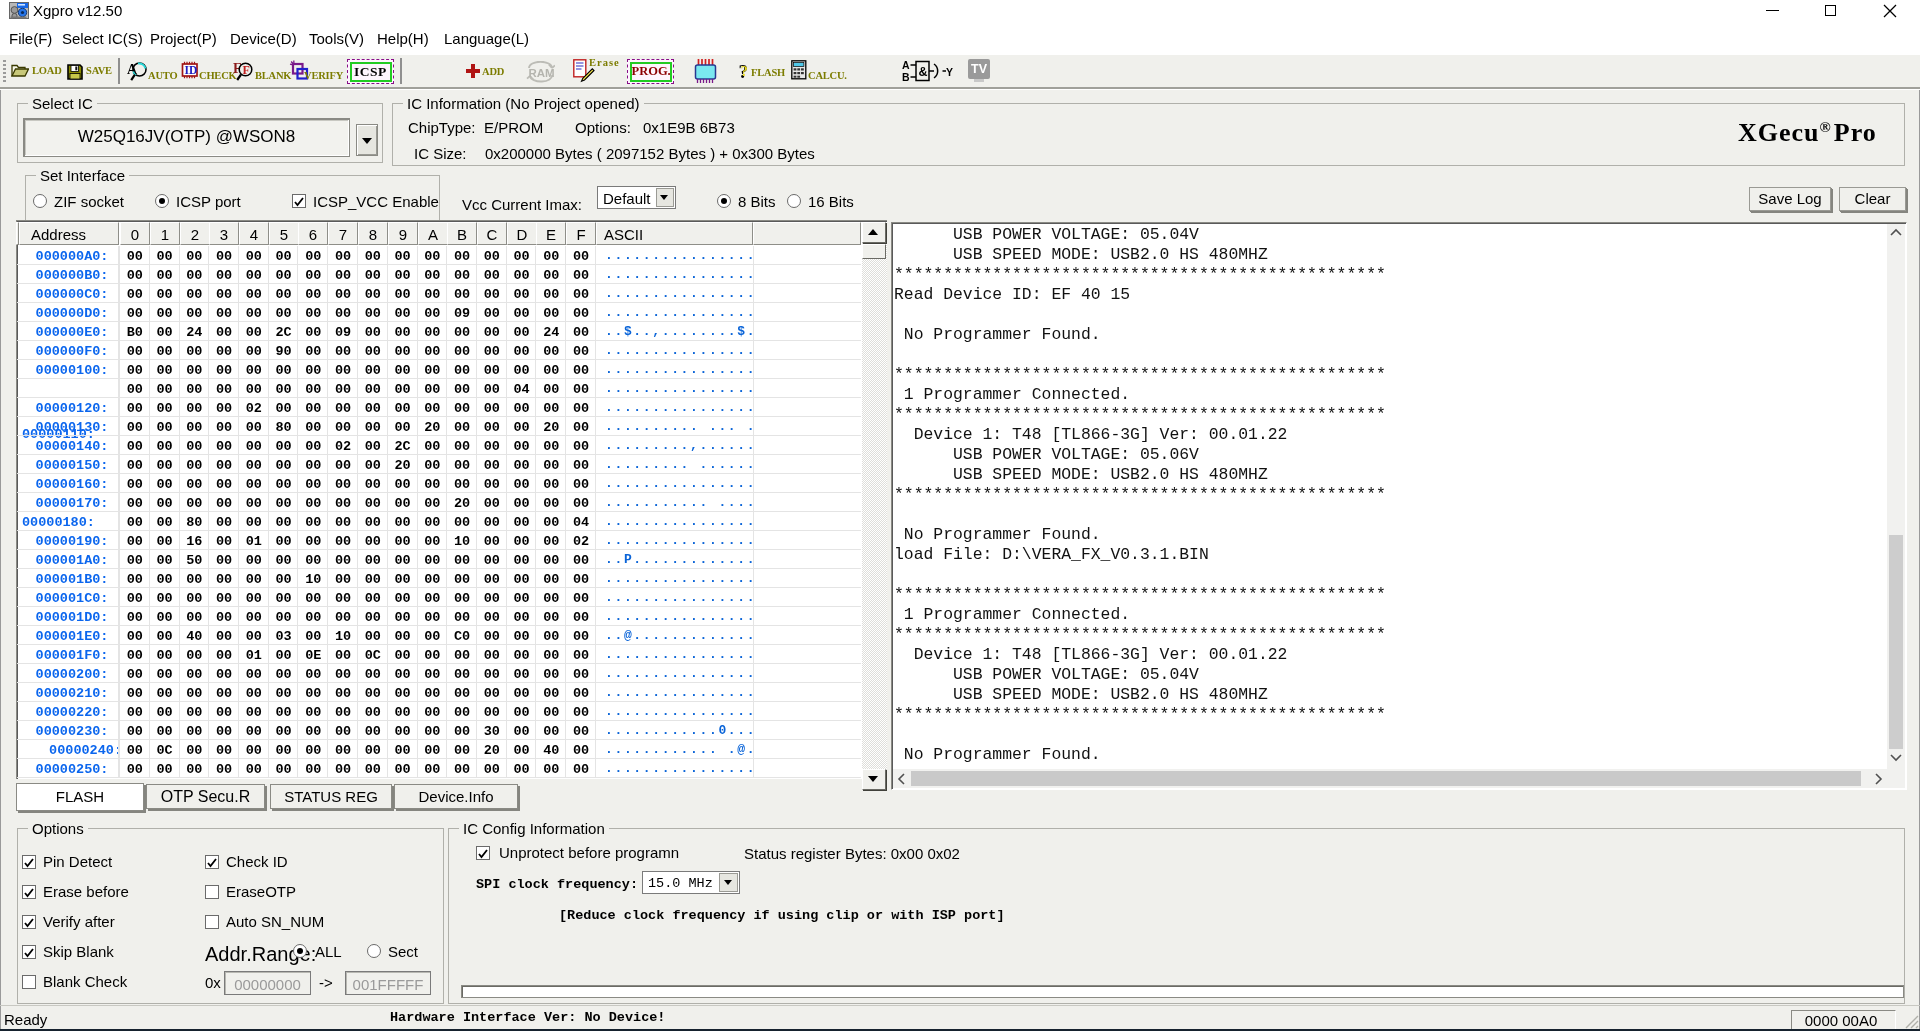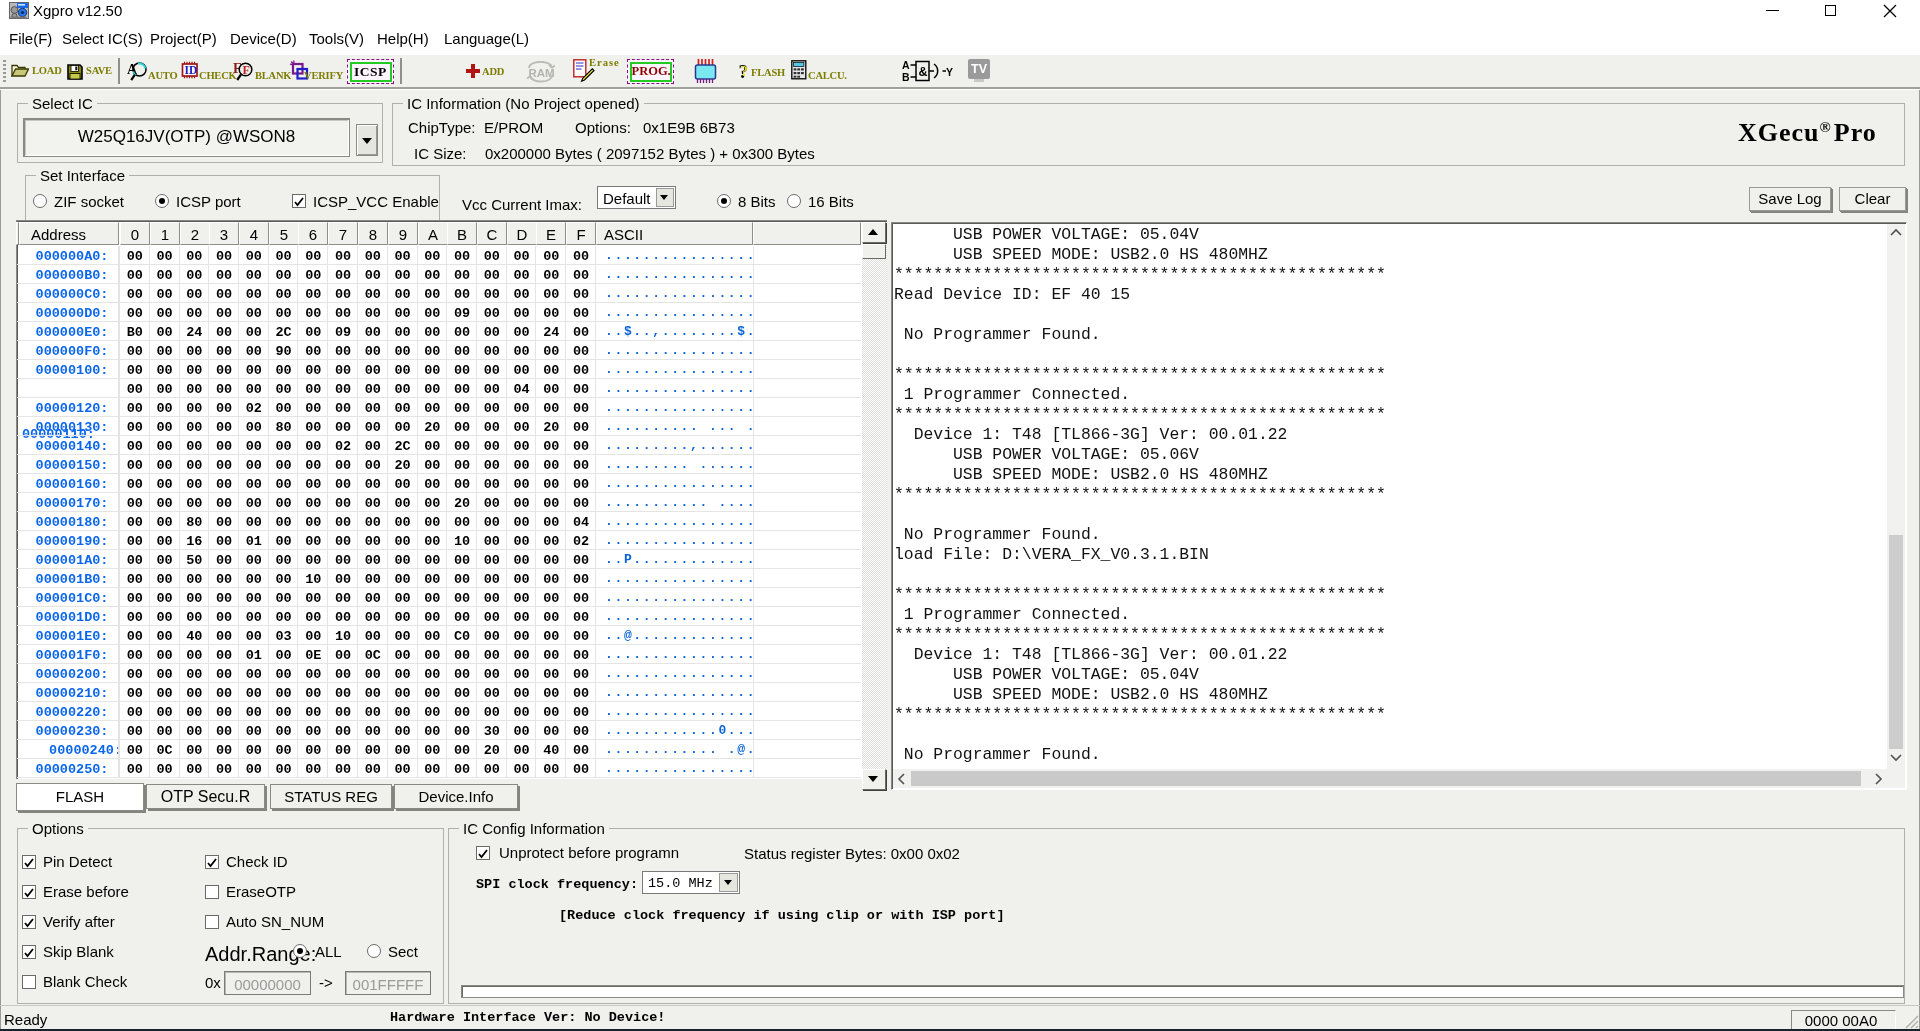--- a/index.html
+++ b/index.html
@@ -515,21 +515,21 @@
     <span style="position:absolute;left:387.75px;top:496px;width:29.75px;text-align:center;">00</span>
     <span style="position:absolute;left:417.50px;top:496px;width:29.75px;text-align:center;">00</span>
     <span style="position:absolute;left:447.25px;top:496px;width:29.75px;text-align:center;">20</span>
     <span style="position:absolute;left:477.00px;top:496px;width:29.75px;text-align:center;">00</span>
     <span style="position:absolute;left:506.75px;top:496px;width:29.75px;text-align:center;">00</span>
     <span style="position:absolute;left:536.50px;top:496px;width:29.75px;text-align:center;">00</span>
     <span style="position:absolute;left:566.25px;top:496px;width:29.75px;text-align:center;">00</span>
   </div>
 <div class="t asc" style="left:605px;top:495px;">........... ....</div>
 <div class="abs" style="left:17px;top:530px;width:844px;height:1px;background:#e4e4e4;"></div>
-<div class="t addr" style="left:22px;top:515px;width:100px;text-align:center;">00000180:</div>
+<div class="t addr" style="left:22px;top:515px;width:100px;">00000180:</div>
 <div class="hexb">
     <span style="position:absolute;left:120.00px;top:515px;width:29.75px;text-align:center;">00</span>
     <span style="position:absolute;left:149.75px;top:515px;width:29.75px;text-align:center;">00</span>
     <span style="position:absolute;left:179.50px;top:515px;width:29.75px;text-align:center;">80</span>
     <span style="position:absolute;left:209.25px;top:515px;width:29.75px;text-align:center;">00</span>
     <span style="position:absolute;left:239.00px;top:515px;width:29.75px;text-align:center;">00</span>
     <span style="position:absolute;left:268.75px;top:515px;width:29.75px;text-align:center;">00</span>
     <span style="position:absolute;left:298.50px;top:515px;width:29.75px;text-align:center;">00</span>
     <span style="position:absolute;left:328.25px;top:515px;width:29.75px;text-align:center;">00</span>
     <span style="position:absolute;left:358.00px;top:515px;width:29.75px;text-align:center;">00</span>

